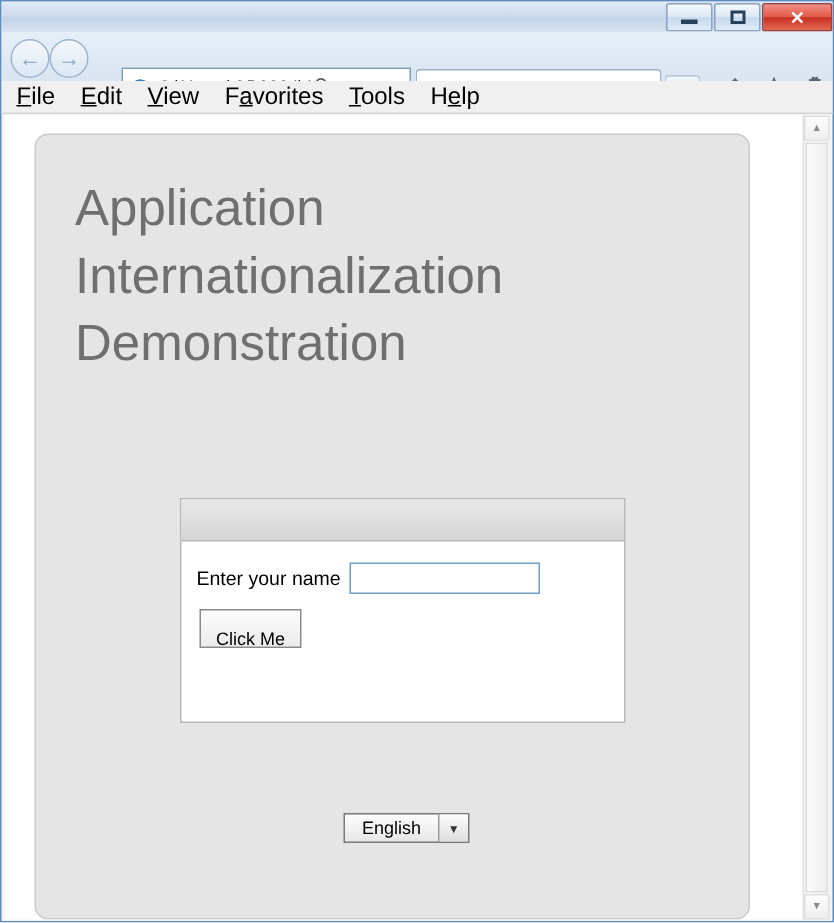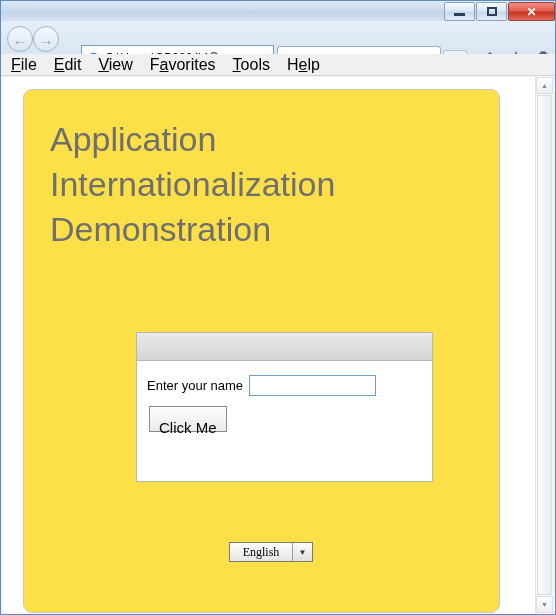--- a/index.html
+++ b/index.html
@@ -245,38 +245,38 @@
     border: 1px solid #dcdcdc;
     box-sizing: border-box;
   }
   
   #contentbox {
     position: absolute;
     left: 20px; top: 12px;
     width: 477px;
     height: 524px;
     box-sizing: border-box;
-    background: #fde047;
+    background: #e5e5e5;
     border: 1px solid #c9c9c9;
     border-radius: 9px;
   }
   #heading {
     position: absolute;
     left: 26px; top: 27px;
     width: 400px;
     font-size: 34px;
     line-height: 45px;
     color: #6f6f6f;
     font-weight: normal;
     margin: 0;
   }
   
   #formpanel {
     position: absolute;
-    left: 112px; top: 242px;
+    left: 96px; top: 242px;
     width: 297px;
     height: 150px;
     box-sizing: border-box;
     background: #ffffff;
     border: 1px solid #b7b7b7;
   }
   #panelheader {
     height: 27px;
     background: linear-gradient(to bottom, #e9e9e9 0%, #d5d5d5 100%);
     border-bottom: 1px solid #b7b7b7;
@@ -305,21 +305,21 @@
     padding: 0 3px;
   }
   #clickbtn {
     position: absolute;
     left: 12px; top: 73px;
     min-width: 68px;
     height: 20px;
     box-sizing: border-box;
     border: 1px solid #8a8a8a;
     background: linear-gradient(to bottom, #fcfcfc 0%, #ebebeb 100%);
-    font-size: 15px;
+    font-size: 12px;
     font-family: "Liberation Sans", sans-serif;
     color: #000;
     padding: 12px 9px;
     cursor: pointer;
   }
   
   #langwrap {
     position: absolute;
     left: 205px; top: 452px;
     width: 84px;
@@ -329,21 +329,20 @@
     background: linear-gradient(to bottom, #fdfdfd 0%, #e6e6e6 100%);
     display: flex;
     align-items: center;
   }
   #langvalue {
     flex: 1 1 auto;
     text-align: center;
     font-size: 12px;
     color: #000;
     white-space: nowrap;
-    font-family: Liberation Serif, serif;
   }
   #langarrow {
     flex: 0 0 auto;
     width: 19px;
     height: 18px;
     border-left: 1px solid #9a9a9a;
     background: linear-gradient(to bottom, #fdfdfd 0%, #dedede 100%);
     display: flex;
     align-items: center;
     justify-content: center;

